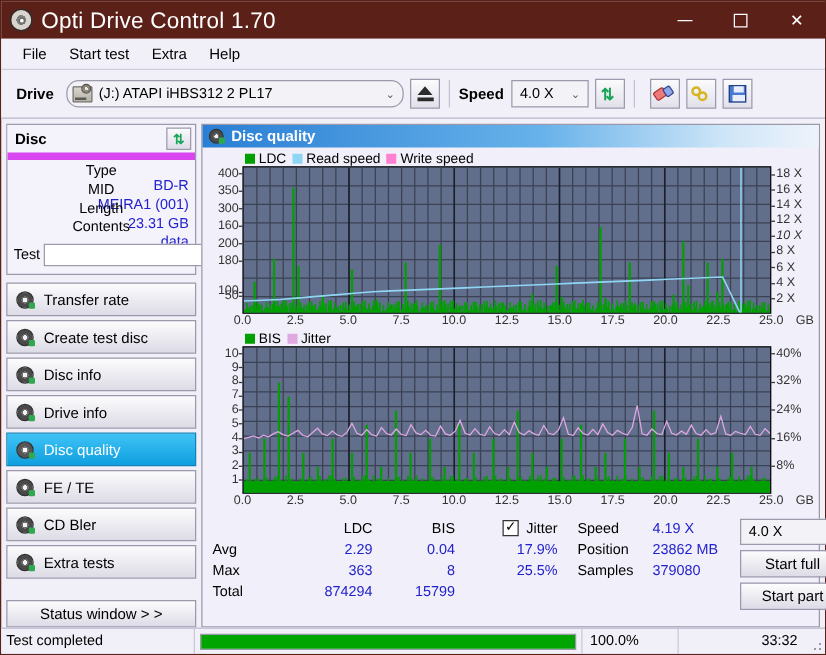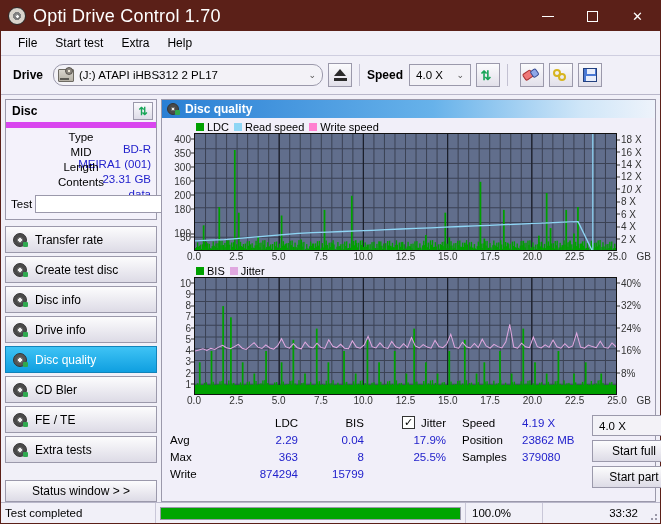--- a/index.html
+++ b/index.html
@@ -354,25 +354,25 @@
         <div class="navbtn">
           <span class="nav-ico"></span>
           <span>Drive info</span>
         </div>
         <div class="navbtn sel">
           <span class="nav-ico"></span>
           <span>Disc quality</span>
         </div>
         <div class="navbtn">
           <span class="nav-ico"></span>
-          <span>CD Bler</span>
+          <span>FE / TE</span>
         </div>
         <div class="navbtn">
           <span class="nav-ico"></span>
-          <span>FE / TE</span>
+          <span>CD Bler</span>
         </div>
         <div class="navbtn">
           <span class="nav-ico"></span>
           <span>Extra tests</span>
         </div>
       </div>
 
       <div class="statusbtn">Status window &gt; &gt;</div>
     </div>
 
@@ -1482,21 +1482,21 @@
             <span class="st-c">0.04</span>
             <span class="st-jit">17.9%</span>
           </div>
           <div class="st-row">
             <span class="st-k">Max</span>
             <span class="st-c">363</span>
             <span class="st-c">8</span>
             <span class="st-jit">25.5%</span>
           </div>
           <div class="st-row">
-            <span class="st-k">Write</span>
+            <span class="st-k">Total</span>
             <span class="st-c">874294</span>
             <span class="st-c">15799</span>
             <span class="st-jit"></span>
           </div>
         </div>
 
         <div class="stats-right">
           <div class="sr-labels">
             <div class="sr-row">
               <span class="sr-k">Speed</span>

